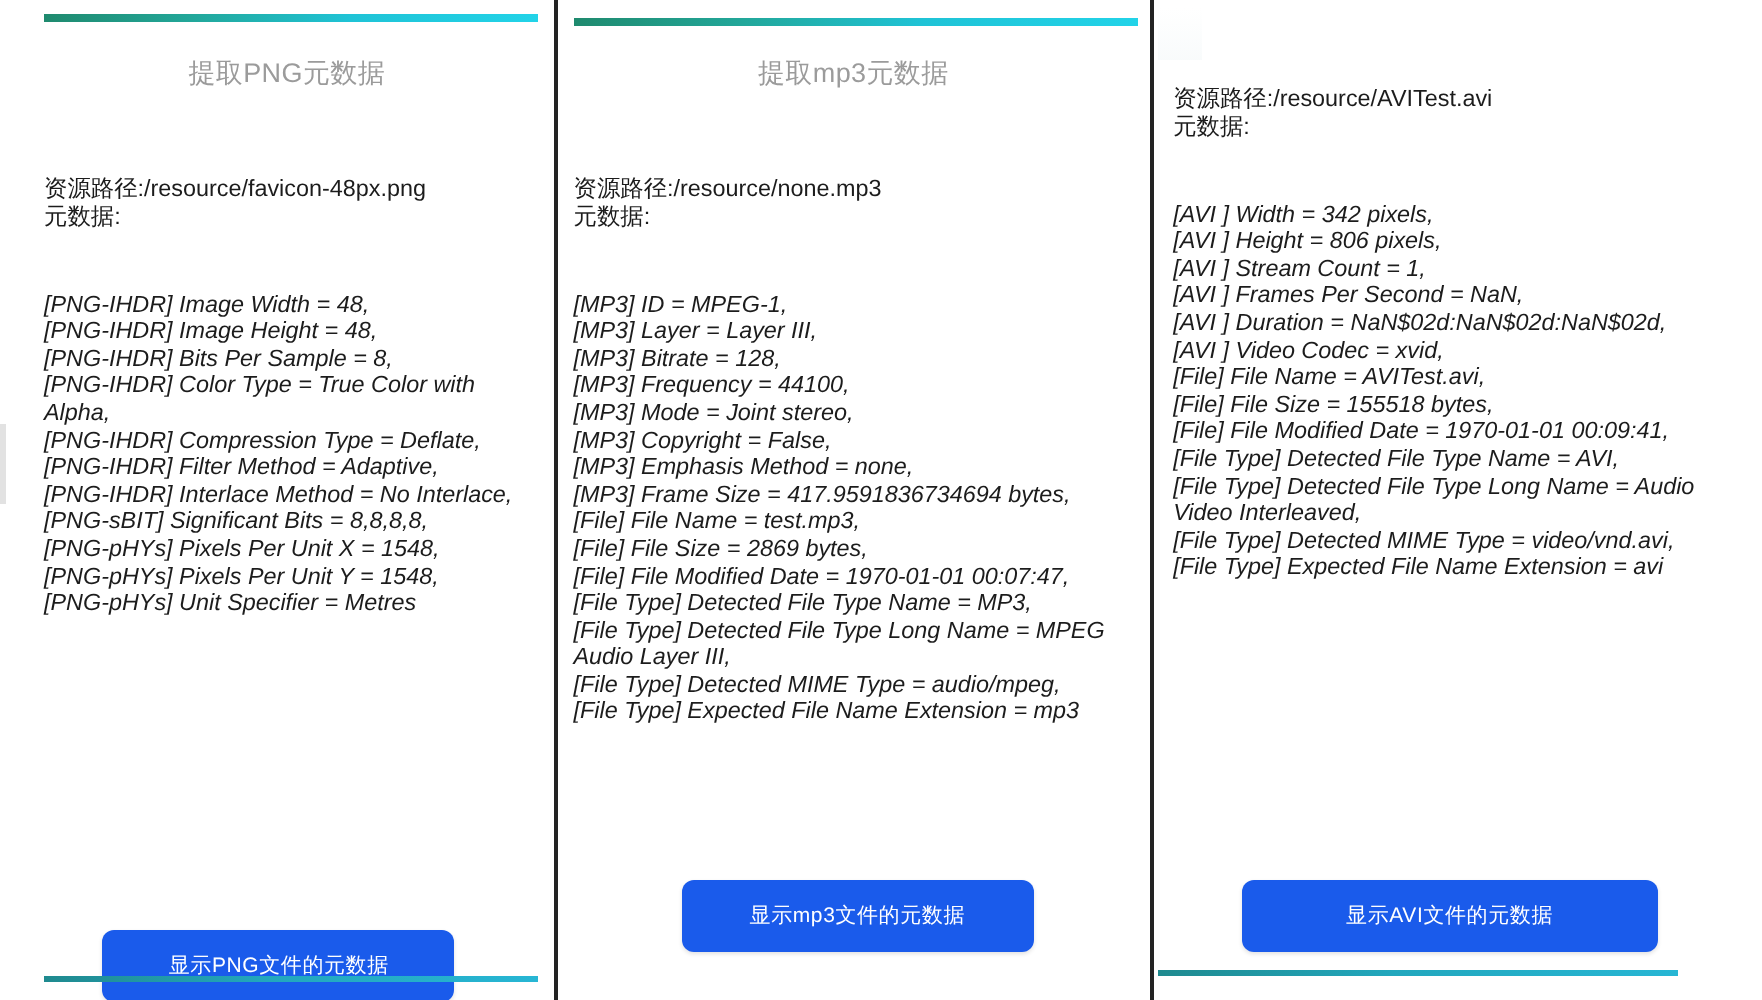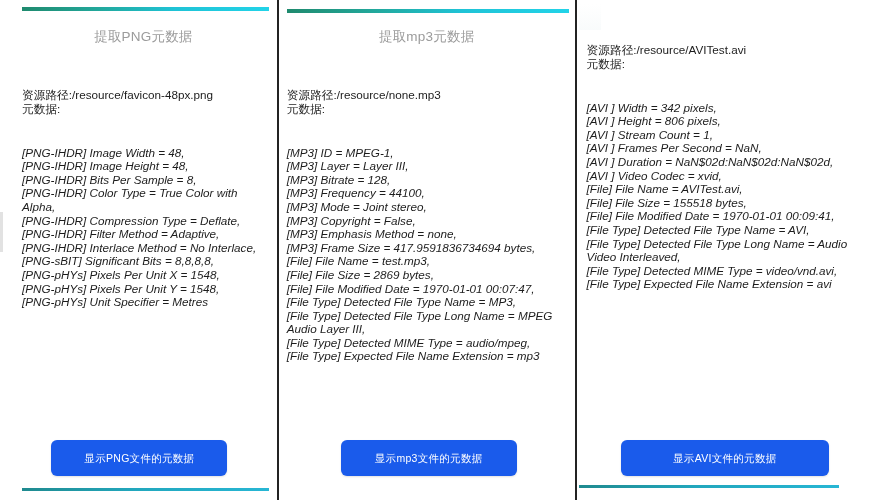--- a/index.html
+++ b/index.html
@@ -134,21 +134,21 @@
     border-radius: 6px;
     height: 36px;
     width: 176px;
     display: flex;
     align-items: center;
     justify-content: center;
     letter-spacing: .3px;
     white-space: nowrap;
     box-shadow: 0 1px 2px rgba(0,0,0,.12);
   }
-  .panel-1 .action-btn { width: 176px; margin-left: 2px; }
+  .panel-1 .action-btn { width: 176px; margin-left: 2px; margin-top: 25px; }
   .panel-2 .action-btn { width: 176px; margin-left: 4px; }
   .panel-3 .action-btn { width: 208px; margin-left: -8px; }
 </style>
 </head>
 <body>
 
 <div class="screen">
 
   <section class="panel panel-1">
     <div class="top-stripe"></div>

